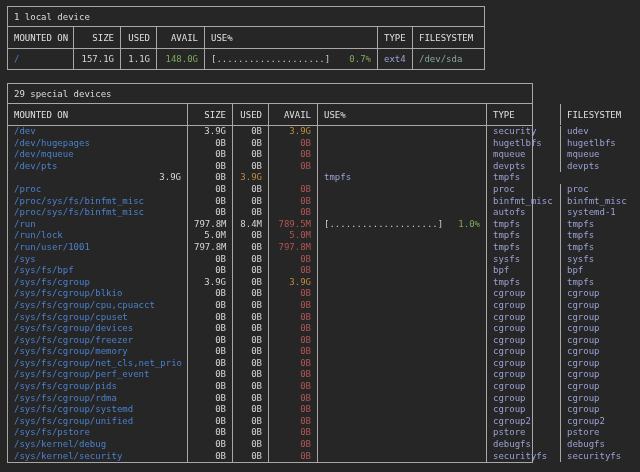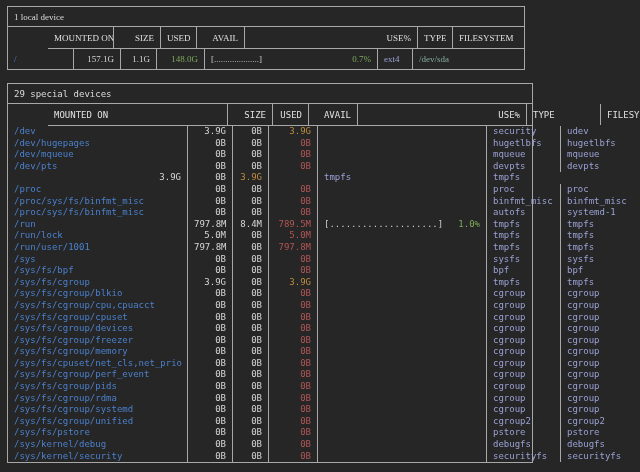--- a/index.html
+++ b/index.html
@@ -24,33 +24,33 @@
   }
   .tbl{border:1px solid var(--border);background:var(--bg);}
   .tbl-title{
     height:20px;line-height:20px;padding-left:6px;
     border-bottom:1px solid var(--border);
     color:#dcdcdc;white-space:nowrap;
   }
   .tr{display:grid;align-items:center;white-space:nowrap;}
   .t1 .tr{grid-template-columns:65px 47px 36px 48px 173px 35px 73px;}
   .t2 .tr{grid-template-columns:179px 45px 36px 49px 169px 74px 73px;}
-  .tbl-header{height:22px;border-bottom:1px solid var(--border);color:#e0e0e0;margin-left:40px;}
+  .tbl-header{height:22px;border-bottom:1px solid var(--border);color:#e0e0e0;}
   .tbl-header .td{line-height:22px;}
-  .t1{width:518px;margin-bottom:13px;font-family:Liberation Serif, serif;}
+  .t1{width:478px;margin-bottom:13px;}
   .t2{width:526px;}
   .t1 .tbl-body .tr{height:20px;}
   .t1 .tbl-body .td{line-height:20px;}
   .t2 .tbl-body .tr{height:11.6px;}
   .t2 .tbl-body .td{line-height:11.6px;}
   .td{padding:0 6px;overflow:hidden;}
   .td + .td{border-left:1px solid var(--border);height:100%;}
   .tbl-body .td + .td{border-left:1px solid var(--border);}
   .num{text-align:right;}
-  .center{text-align:right;}
+  .center{text-align:left;}
   .mount{color:var(--blue);padding-right:2px;}
   .type,.fs{color:var(--lav);}
   .use{display:flex;justify-content:space-between;align-items:center;}
   .bar{color:#cfcfcf;}
   .pct{color:var(--green);}
   .c-green{color:var(--green);}
   .c-yellow{color:var(--yellow);}
   .c-red{color:var(--red);}
   .c-teal{color:var(--teal);}
   .c-lav{color:var(--lav);}
@@ -352,21 +352,21 @@
     <span class="td num avail c-red">0B</span>
     <span class="td use">
             <span class="bar"></span>
             <span class="pct"></span>
           </span>
     <span class="td type">cgroup</span>
     <span class="td fs c-lav">cgroup</span>
   </div>
 
   <div class="tr">
-    <span class="td mount">/sys/fs/cpuset/net_cls,net_prio</span>
+    <span class="td mount">/sys/fs/cgroup/net_cls,net_prio</span>
     <span class="td num">0B</span>
     <span class="td num">0B</span>
     <span class="td num avail c-red">0B</span>
     <span class="td use">
             <span class="bar"></span>
             <span class="pct"></span>
           </span>
     <span class="td type">cgroup</span>
     <span class="td fs c-lav">cgroup</span>
   </div>

